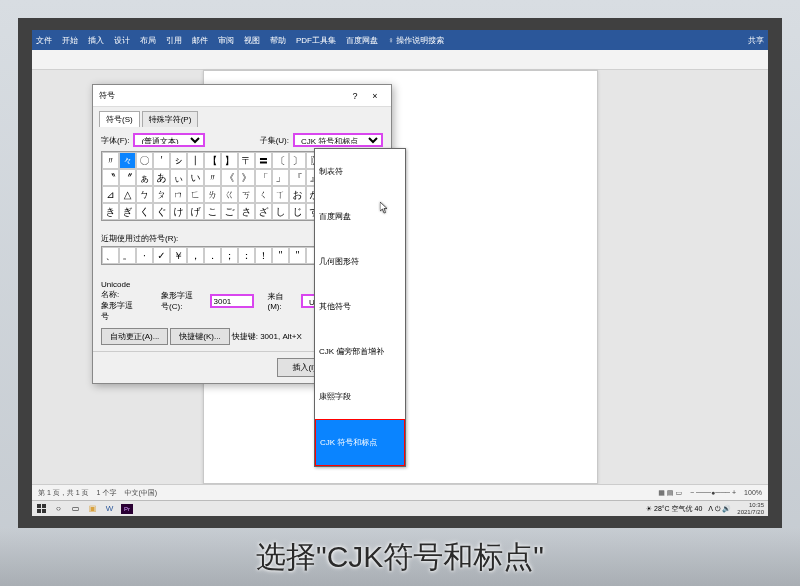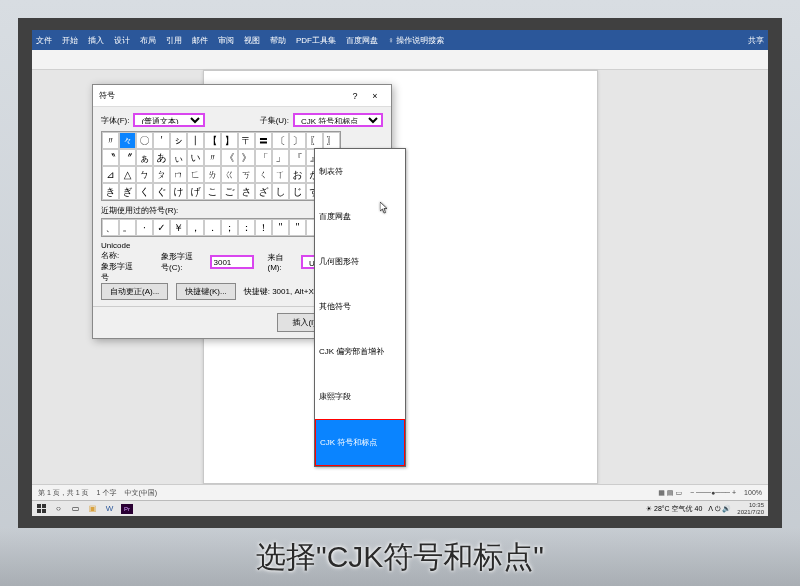--- a/index.html
+++ b/index.html
@@ -24,26 +24,26 @@
 .row label{white-space:nowrap}
 select,input[type=text]{font-size:8px;border:2px solid #d946ef;background:#fff;padding:1px 2px;height:14px}
 .font-sel{width:72px}
 .subset-sel{width:90px}
 .grid{display:grid;grid-template-columns:repeat(14,17px);grid-auto-rows:17px;border:1px solid #999;background:#fff;width:240px;margin-bottom:2px}
 .cell{border:1px solid #ccc;display:flex;align-items:center;justify-content:center;font-size:10px;cursor:pointer;overflow:hidden}
 .cell.sel{background:#0a84ff;color:#fff}
 .dropdown{position:absolute;top:118px;left:282px;width:92px;background:#fff;border:1px solid #666;font-size:8px;z-index:10;box-shadow:1px 1px 3px rgba(0,0,0,.3)}
 .dropdown div{padding:17px 4px;cursor:pointer}
 .dropdown .hl{background:#0a84ff;color:#fff;border:1px solid red}
-.recent{margin-top:4px}
+.recent{margin-top:12px}
 .recent-grid{display:grid;grid-template-columns:repeat(16,17px);grid-auto-rows:17px;border:1px solid #999;background:#fff;width:274px}
-.un-row{display:flex;align-items:center;gap:14px;margin-top:4px;font-size:8px}
+.un-row{display:flex;align-items:center;gap:14px;margin-top:15px;font-size:8px}
 .un-row input{width:44px}
 .un-row select{width:82px}
-.btns{display:flex;gap:8px;margin-top:0}
+.btns{display:flex;gap:2px;margin-top:6px}
 .bbtn{padding:2px 8px;border:1px solid #888;background:#e1e1e1;font-size:8px;cursor:pointer}
 .dlg-footer{display:flex;justify-content:flex-end;gap:6px;padding:6px 8px;border-top:1px solid #ccc;background:#f0f0f0}
 .fbtn{padding:3px 14px;border:1px solid #888;background:#e1e1e1;font-size:8px;cursor:pointer}
 .status{position:absolute;bottom:16px;left:0;right:0;height:16px;background:#f3f3f3;border-top:1px solid #ccc;display:flex;align-items:center;font-size:7px;padding:0 6px;gap:8px;color:#444}
 .status .sp{flex:1}
 .taskbar{position:absolute;bottom:0;left:0;right:0;height:16px;background:#e8e8e8;border-top:1px solid #bbb;display:flex;align-items:center;font-size:7px;padding:0 4px;gap:6px}
 .taskbar .icon{width:11px;height:11px;display:flex;align-items:center;justify-content:center;font-size:8px}
 .taskbar .sp{flex:1}
 .taskbar .time{font-size:6px;text-align:right;line-height:1.1;color:#333}
 .win-icon{display:grid;grid-template-columns:4px 4px;grid-template-rows:4px 4px;gap:1px}
@@ -80,20 +80,24 @@
 <div class="doc-area">
 <div class="page"></div>
 </div>
 
 <div class="dialog">
 <div class="dlg-title">
 <span>符号</span>
 <span class="sp"></span>
 <span class="btn">?</span>
 <span class="btn">×</span>
+</div>
+<div class="tabs">
+<div class="tab">符号(S)</div>
+<div class="tab inactive">特殊字符(P)</div>
 </div>
 <div class="dlg-body">
 <div class="row">
 <label>字体(F):</label>
 <select class="font-sel"><option>(普通文本)</option></select>
 <span style="flex:1"></span>
 <label>子集(U):</label>
 <select class="subset-sel"><option>CJK 符号和标点</option></select>
 </div>
 <div class="grid" id="char-grid">

